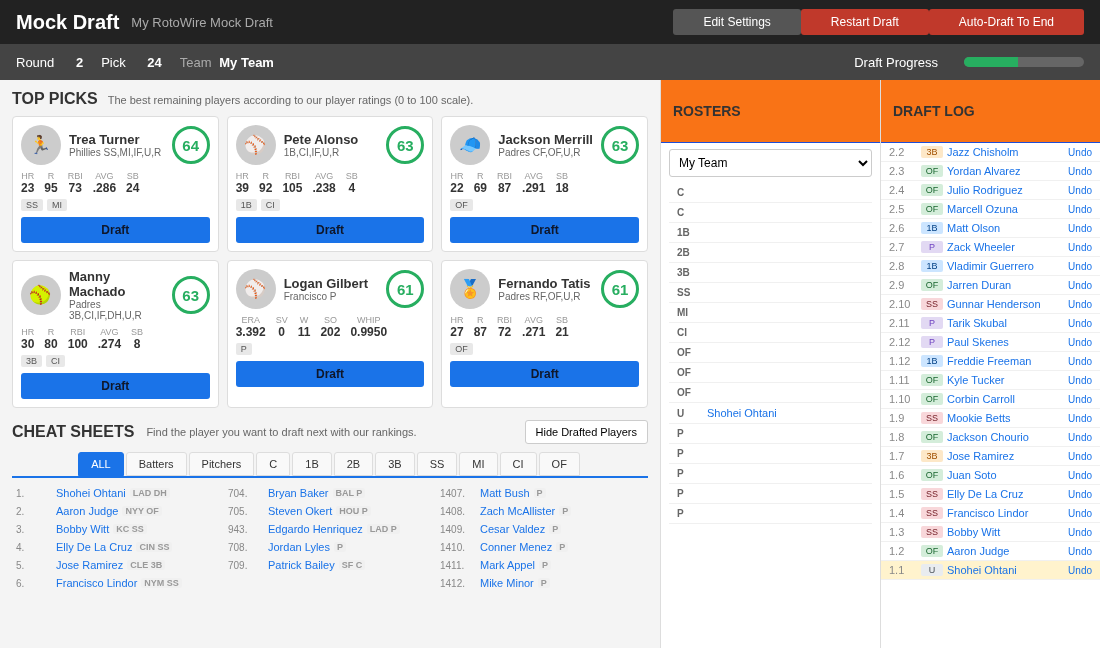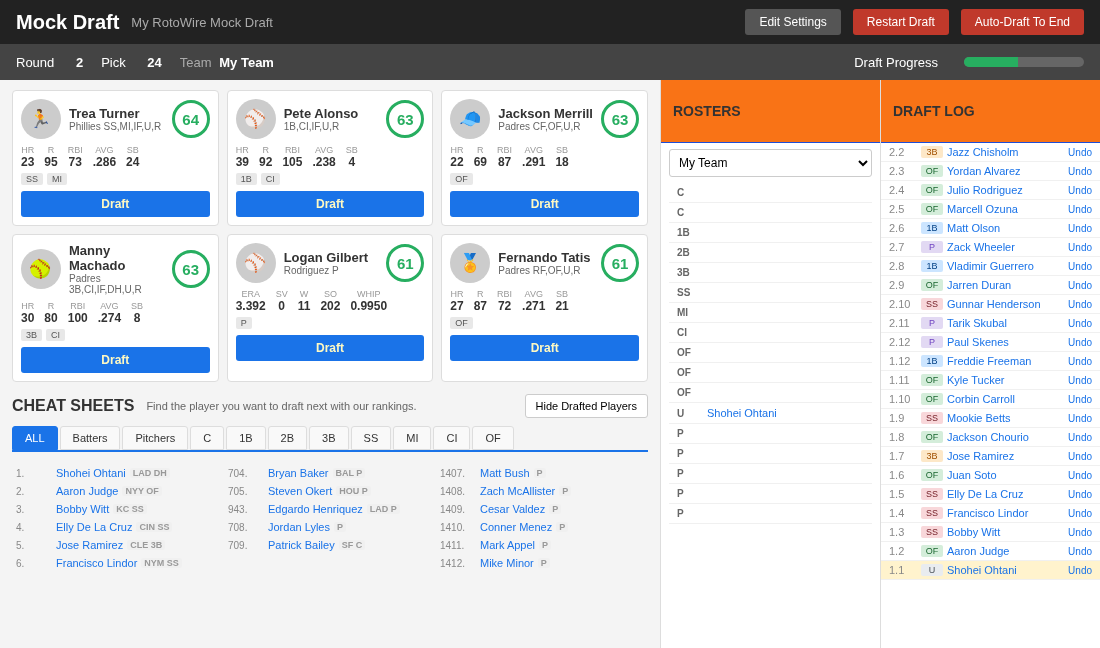--- a/index.html
+++ b/index.html
@@ -2,21 +2,21 @@
 <html><head>
   <meta charset="utf-8">
   <style>
     * { box-sizing: border-box; margin: 0; padding: 0; }
     body { font-family: Arial, sans-serif; font-size: 12px; background: #f4f4f4; color: #333; width: 1100px; height: 648px; overflow: hidden; }
 
     
     .header { background: #222; color: #fff; display: flex; align-items: center; padding: 0 16px; height: 44px; }
     .header-title { font-size: 20px; font-weight: bold; margin-right: 12px; }
     .header-subtitle { font-size: 13px; color: #aaa; margin-right: auto; }
-    .header-btn { padding: 6px 14px; border: none; border-radius: 3px; cursor: pointer; font-size: 12px; margin-left: 12px; }
+    .header-btn { padding: 6px 30px; border: none; border-radius: 3px; cursor: pointer; font-size: 12px; margin-left: 0; }
     .btn-edit { background: #555; color: #fff; }
     .btn-restart { background: #c0392b; color: #fff; }
     .btn-auto { background: #c0392b; color: #fff; }
 
     
     .round-bar { background: #444; color: #fff; display: flex; align-items: center; padding: 0 16px; height: 36px; font-size: 13px; }
     .round-bar span { margin-right: 18px; }
     .round-bar .team-label { margin-right: 4px; color: #aaa; }
     .round-bar .team-name { font-weight: bold; }
     .round-bar .draft-progress { margin-left: auto; display: flex; align-items: center; gap: 8px; }
@@ -42,26 +42,26 @@
     .player-info { flex: 1; }
     .player-name { font-weight: bold; font-size: 13px; }
     .player-team { font-size: 10px; color: #666; }
     .score-circle { width: 38px; height: 38px; border-radius: 50%; border: 3px solid #27ae60; display: flex; align-items: center; justify-content: center; font-weight: bold; font-size: 15px; color: #27ae60; }
     .stats-row { display: flex; gap: 10px; margin-bottom: 4px; }
     .stat-item { text-align: center; }
     .stat-label { font-size: 9px; color: #999; text-transform: uppercase; }
     .stat-value { font-size: 12px; font-weight: bold; }
     .position-tags { display: flex; gap: 4px; margin-bottom: 6px; }
     .pos-tag { background: #e8e8e8; border-radius: 2px; padding: 1px 5px; font-size: 9px; color: #555; }
-    .draft-btn { width: 100%; background: #1a73e8; color: #fef9c3; border: none; border-radius: 3px; padding: 6px; cursor: pointer; font-size: 12px; font-weight: bold; }
+    .draft-btn { width: 100%; background: #1a73e8; color: #0f172a; border: none; border-radius: 3px; padding: 6px; cursor: pointer; font-size: 12px; font-weight: bold; }
 
     
     .cheat-header { display: flex; align-items: center; gap: 12px; margin-bottom: 8px; }
     .hide-btn { background: #fff; border: 1px solid #ccc; border-radius: 3px; padding: 5px 10px; cursor: pointer; font-size: 11px; margin-left: auto; }
-    .cheat-tabs { display: flex; margin-bottom: 12px; border-bottom: 2px solid #1a73e8; }
+    .cheat-tabs { display: flex; margin-bottom: 6px; border-bottom: 2px solid #1a73e8; justify-content: center; }
     .cheat-tab { padding: 5px 12px; cursor: pointer; font-size: 11px; border: 1px solid #ddd; background: #f9f9f9; margin-right: 2px; border-radius: 3px 3px 0 0; }
     .cheat-tab.active { background: #1a73e8; color: #fff; border-color: #1a73e8; }
     .cheat-columns { display: grid; grid-template-columns: 1fr 1fr 1fr; gap: 0; }
     .cheat-col { padding: 0 4px; }
     .cheat-item { font-size: 11px; padding: 3px 0; display: flex; align-items: center; gap: 4px; }
     .cheat-player-name { color: #1a73e8; cursor: pointer; }
     .cheat-tag { font-size: 9px; color: #999; background: #f0f0f0; padding: 0 3px; border-radius: 2px; font-weight: bold; }
     .cheat-rank { color: #888; font-size: 10px; min-width: 36px; }
 
     
@@ -114,20 +114,24 @@
     <div class="progress-bar-wrap">
       <div class="progress-bar-fill"></div>
     </div>
   </div>
 </div>
 
 <div class="main">
 
   <div class="left-panel">
 
+    <div class="section-header">
+      <span class="section-title">TOP PICKS</span>
+      <span class="section-desc">The best remaining players according to our player ratings (0 to 100 scale).</span>
+    </div>
 
     <div class="top-picks-grid" id="top-picks-grid">
         <div class="pick-card">
     <div class="pick-card-header">
       <div class="player-avatar">🏃</div>
       <div class="player-info">
         <div class="player-name">Trea Turner</div>
         <div class="player-team">Phillies SS,MI,IF,U,R</div>
       </div>
       <div class="score-circle">64</div>
@@ -284,21 +288,21 @@
             <span class="pos-tag">3B</span>
             <span class="pos-tag">CI</span>
           </div>
     <button class="draft-btn">Draft</button>
   </div>
         <div class="pick-card">
     <div class="pick-card-header">
       <div class="player-avatar">⚾</div>
       <div class="player-info">
         <div class="player-name">Logan Gilbert</div>
-        <div class="player-team">Rodriguez P</div>
+        <div class="player-team">Francisco P</div>
       </div>
       <div class="score-circle">61</div>
     </div>
     <div class="stats-row">
     <div class="stat-item">
       <div class="stat-label">ERA</div>
       <div class="stat-value">3.392</div>
     </div>
 
     <div class="stat-item">

